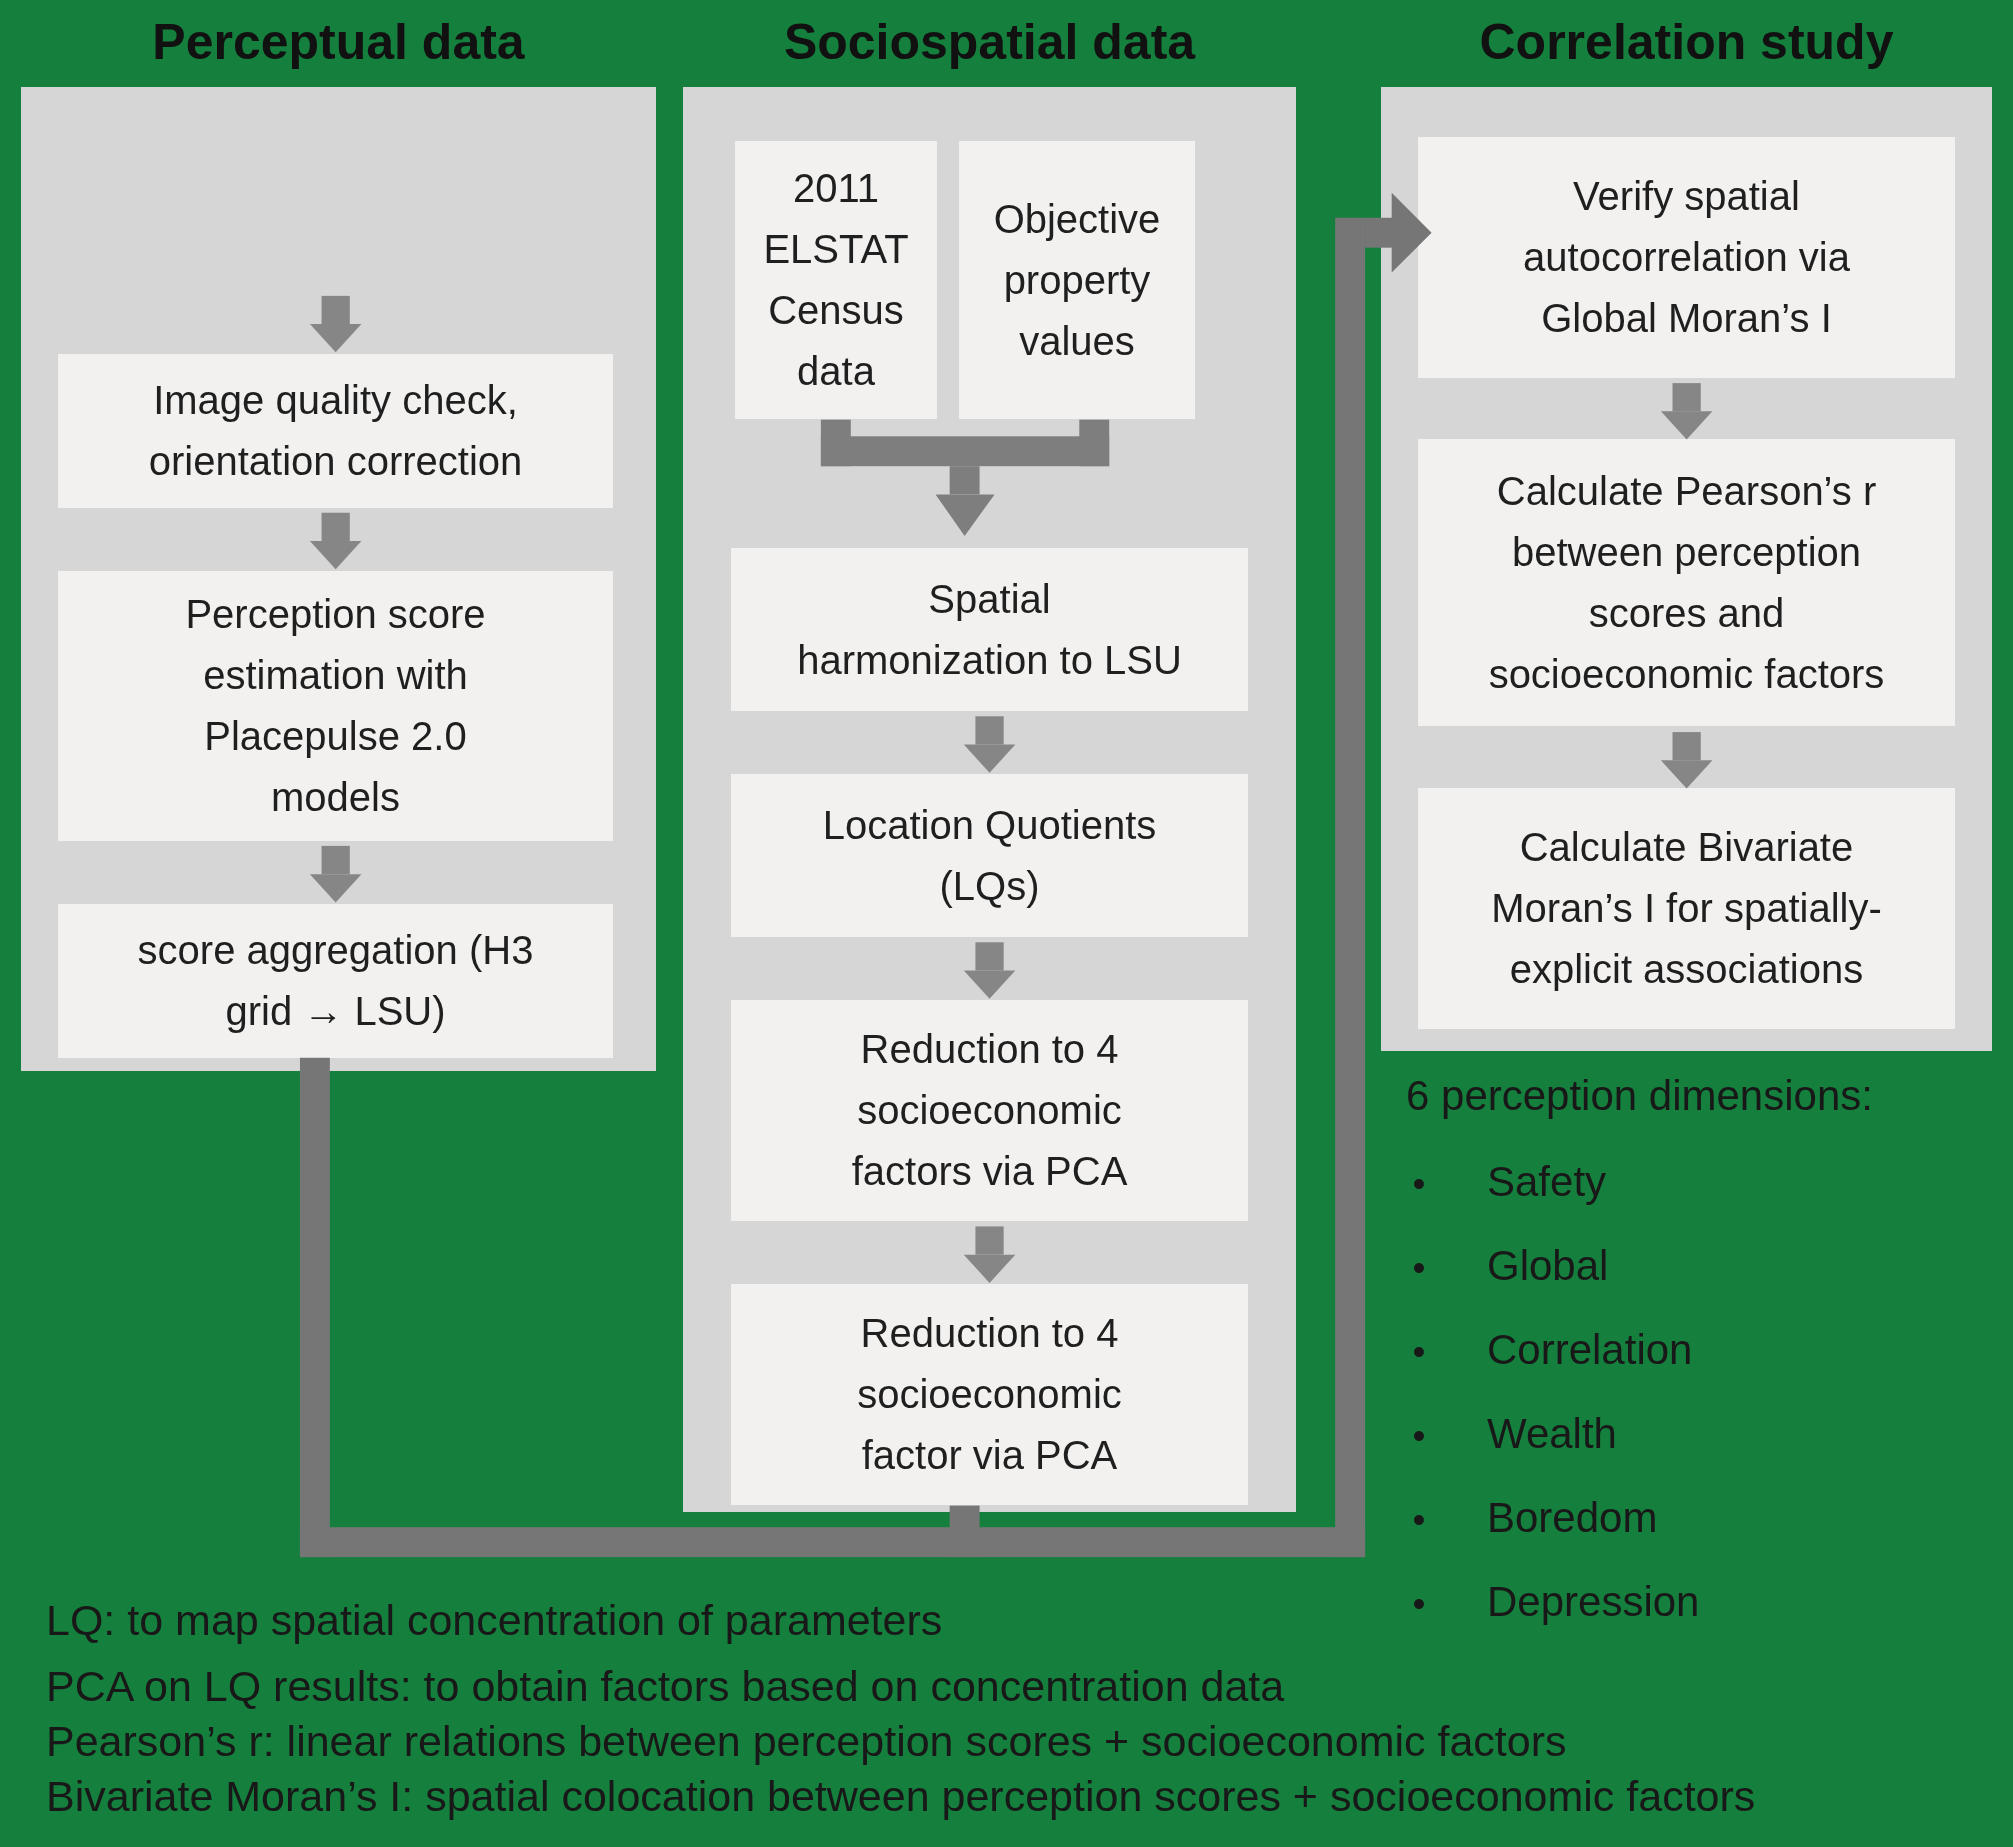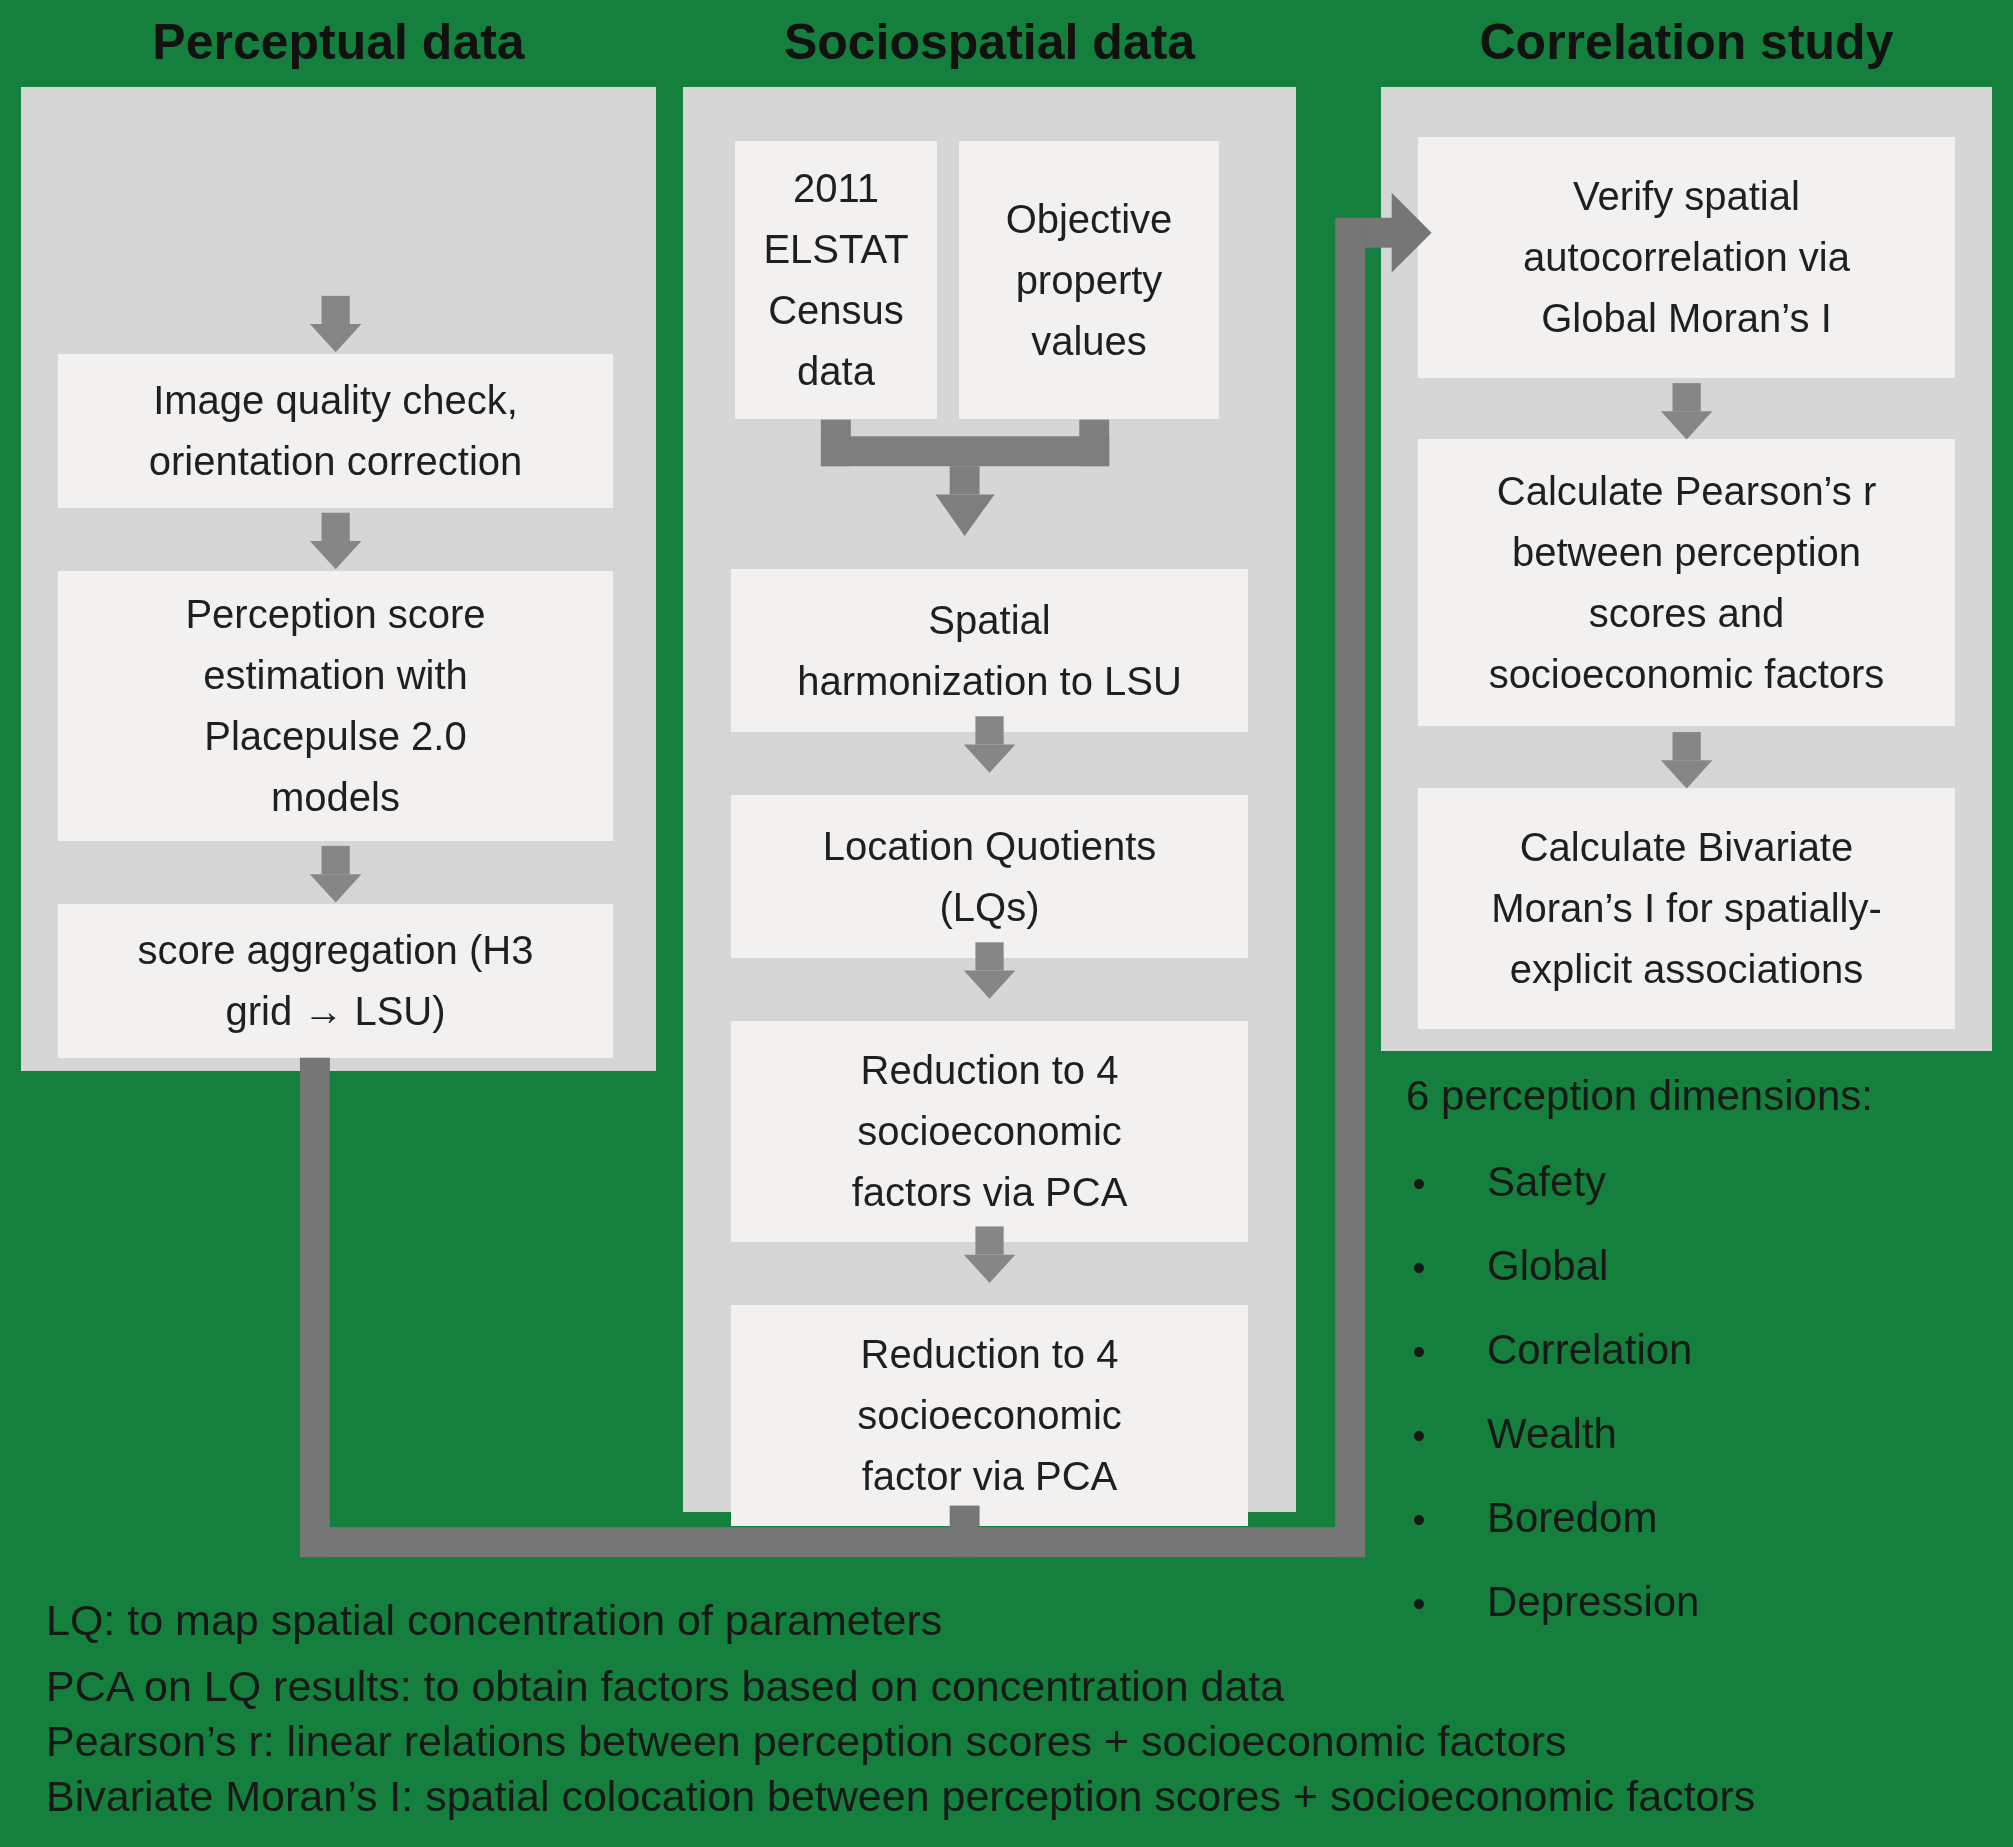--- a/index.html
+++ b/index.html
@@ -31,22 +31,22 @@
     z-index:2;
   }
   
   .c1box{left:58px;width:555px;}
   .c1b1{top:137px;height:154px;}
   .c1b2{top:354px;height:154px;}
   .c1b3{top:571px;height:270px;}
   .c1b4{top:904px;height:154px;}
   
   .c2left{left:735px;top:141px;width:202px;height:278px;}
-  .c2right{left:959px;top:141px;width:260px;height:278px;}
-  .c2box{left:731px;width:517px;margin-top:21px;}
+  .c2right{left:959px;top:141px;width:236px;height:278px;}
+  .c2box{left:731px;width:517px;}
   .c2b1{top:548px;height:163px;}
   .c2b2{top:774px;height:163px;}
   .c2b3{top:1000px;height:221px;}
   .c2b4{top:1284px;height:221px;}
   
   .c3box{left:1418px;width:537px;}
   .c3b1{top:137px;height:241px;}
   .c3b2{top:439px;height:287px;text-align:center;}
   .c3b3{top:788px;height:241px;}
   

